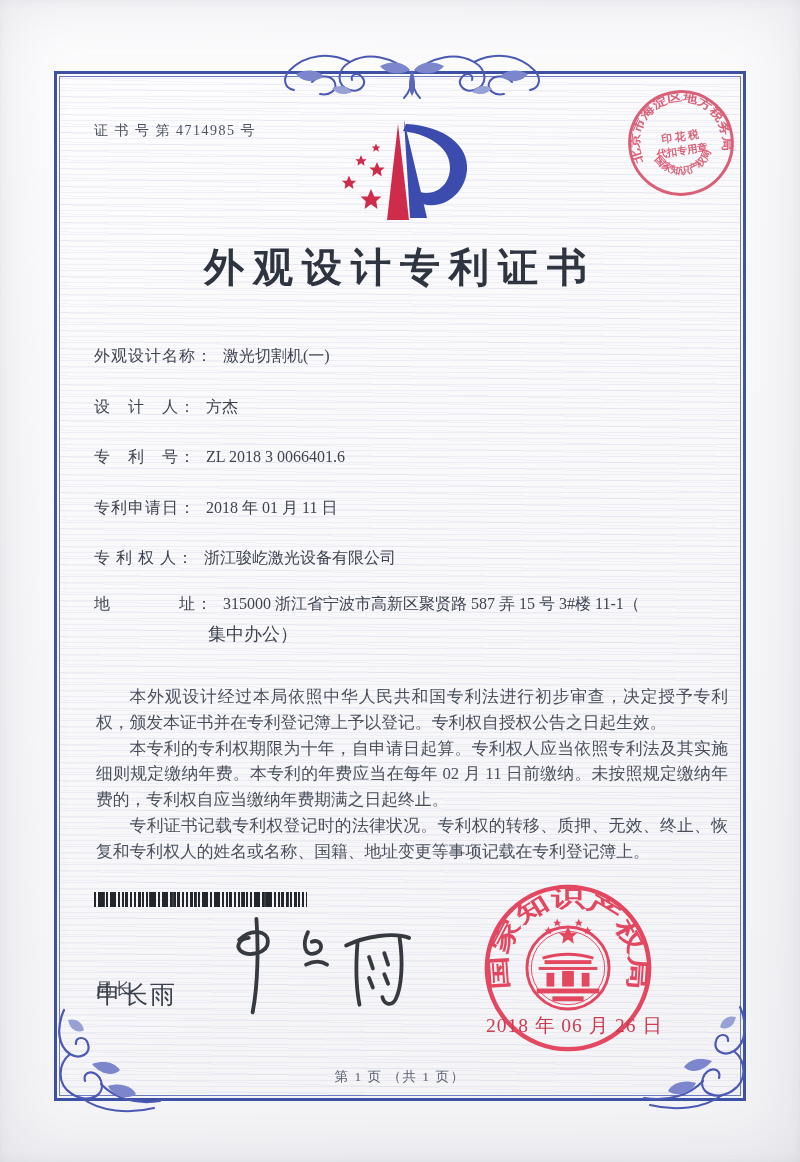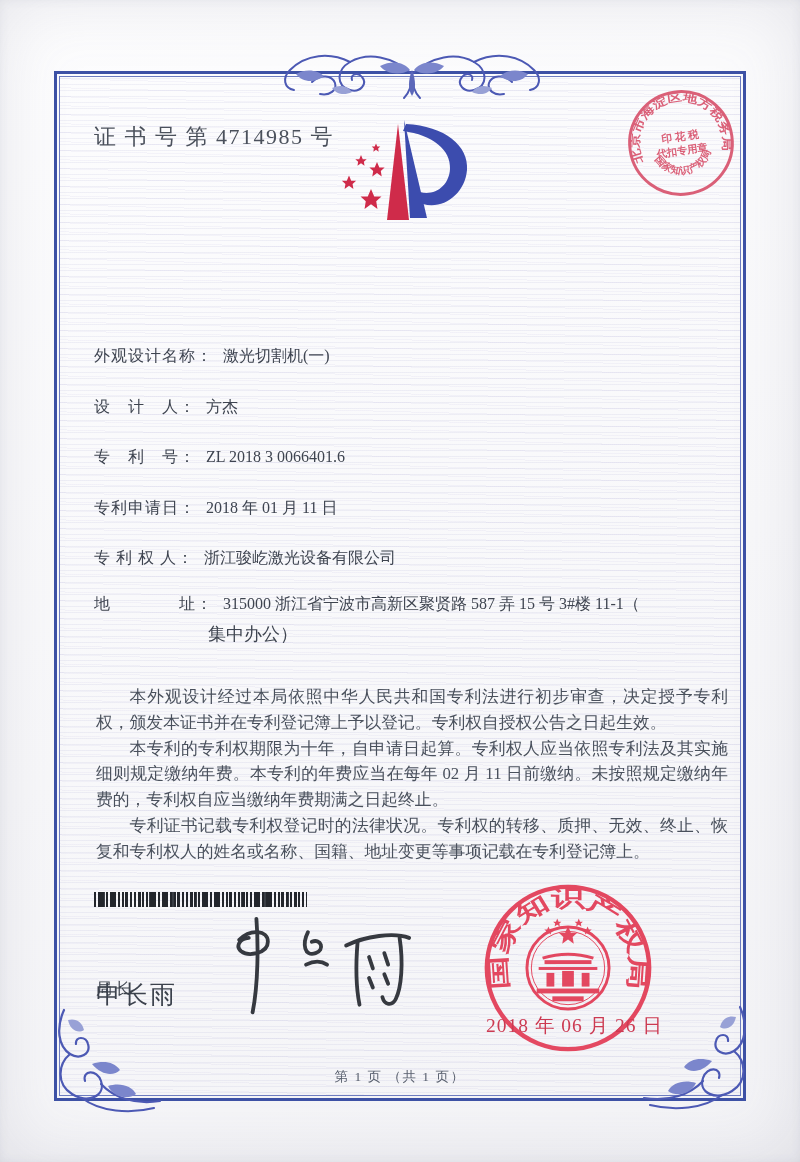--- a/index.html
+++ b/index.html
@@ -11,21 +11,21 @@
   }
   
   .frame{position:absolute;left:54px;top:71px;width:692px;height:1030px;border:3px solid #3d51a5;box-sizing:border-box;}
   .frame-inner{position:absolute;inset:2px;border:1px solid #6d7cc0;}
   .guilloche{
     position:absolute;left:60px;top:78px;width:680px;height:1018px;pointer-events:none;
     background-image:
       repeating-linear-gradient(180deg,rgba(128,128,190,.10) 0 1px,rgba(255,255,255,0) 1px 6px),
       repeating-linear-gradient(181.5deg,rgba(140,130,200,.07) 0 1px,rgba(255,255,255,0) 1px 9px);
   }
-  .cert-no{position:absolute;left:94px;top:122px;font-size:22px;letter-spacing:1.5px;color:#4b515c;}
+  .cert-no{position:absolute;left:94px;top:122px;font-size:14px;letter-spacing:1.5px;color:#4b515c;}
   .title{position:absolute;left:0;top:240px;width:800px;text-align:center;font-size:40px;font-weight:700;letter-spacing:9px;color:#2e3440;}
   .frow{position:absolute;left:94px;font-size:16px;color:#3e4450;white-space:nowrap;}
   .flabel{letter-spacing:1px;}
   .fvalue{margin-left:10px;}
   .addr-line2{position:absolute;left:208px;top:622px;font-size:18px;color:#3e4450;}
   .grant-right{position:absolute;left:452px;top:0;}
   .paras{position:absolute;left:96px;top:684px;width:632px;font-size:16.8px;line-height:25.8px;color:#49505c;text-align:justify;}
   .paras p{margin:0;text-indent:2em;}
   .barcode{
     position:absolute;left:94px;top:892px;width:213px;height:15px;
@@ -113,20 +113,21 @@
         <textPath href="#st-ring-top" startOffset="50%" textLength="170" lengthAdjust="spacingAndGlyphs">北京市海淀区地方税务局</textPath>
       </text>
       <text font-size="10.5" font-weight="bold" text-anchor="middle">
         <textPath href="#st-ring-bot" startOffset="50%" textLength="76" lengthAdjust="spacingAndGlyphs">国家知识产权局</textPath>
       </text>
       <text x="60" y="57" font-size="11.5" font-weight="bold" text-anchor="middle">印 花 税</text>
       <text x="60" y="72" font-size="11" font-weight="bold" text-anchor="middle">代扣专用章</text>
     </g>
   </svg>
 
+  <div class="title">外观设计专利证书</div>
 
   <div class="frow" style="top:346px">
     <span class="flabel">外观设计名称：</span><span class="fvalue">激光切割机(一)</span>
   </div>
   <div class="frow" style="top:397px">
     <span class="flabel">设　计　人：</span><span class="fvalue">方杰</span>
   </div>
   <div class="frow" style="top:447px">
     <span class="flabel">专　利　号：</span><span class="fvalue">ZL 2018 3 0066401.6</span>
   </div>

